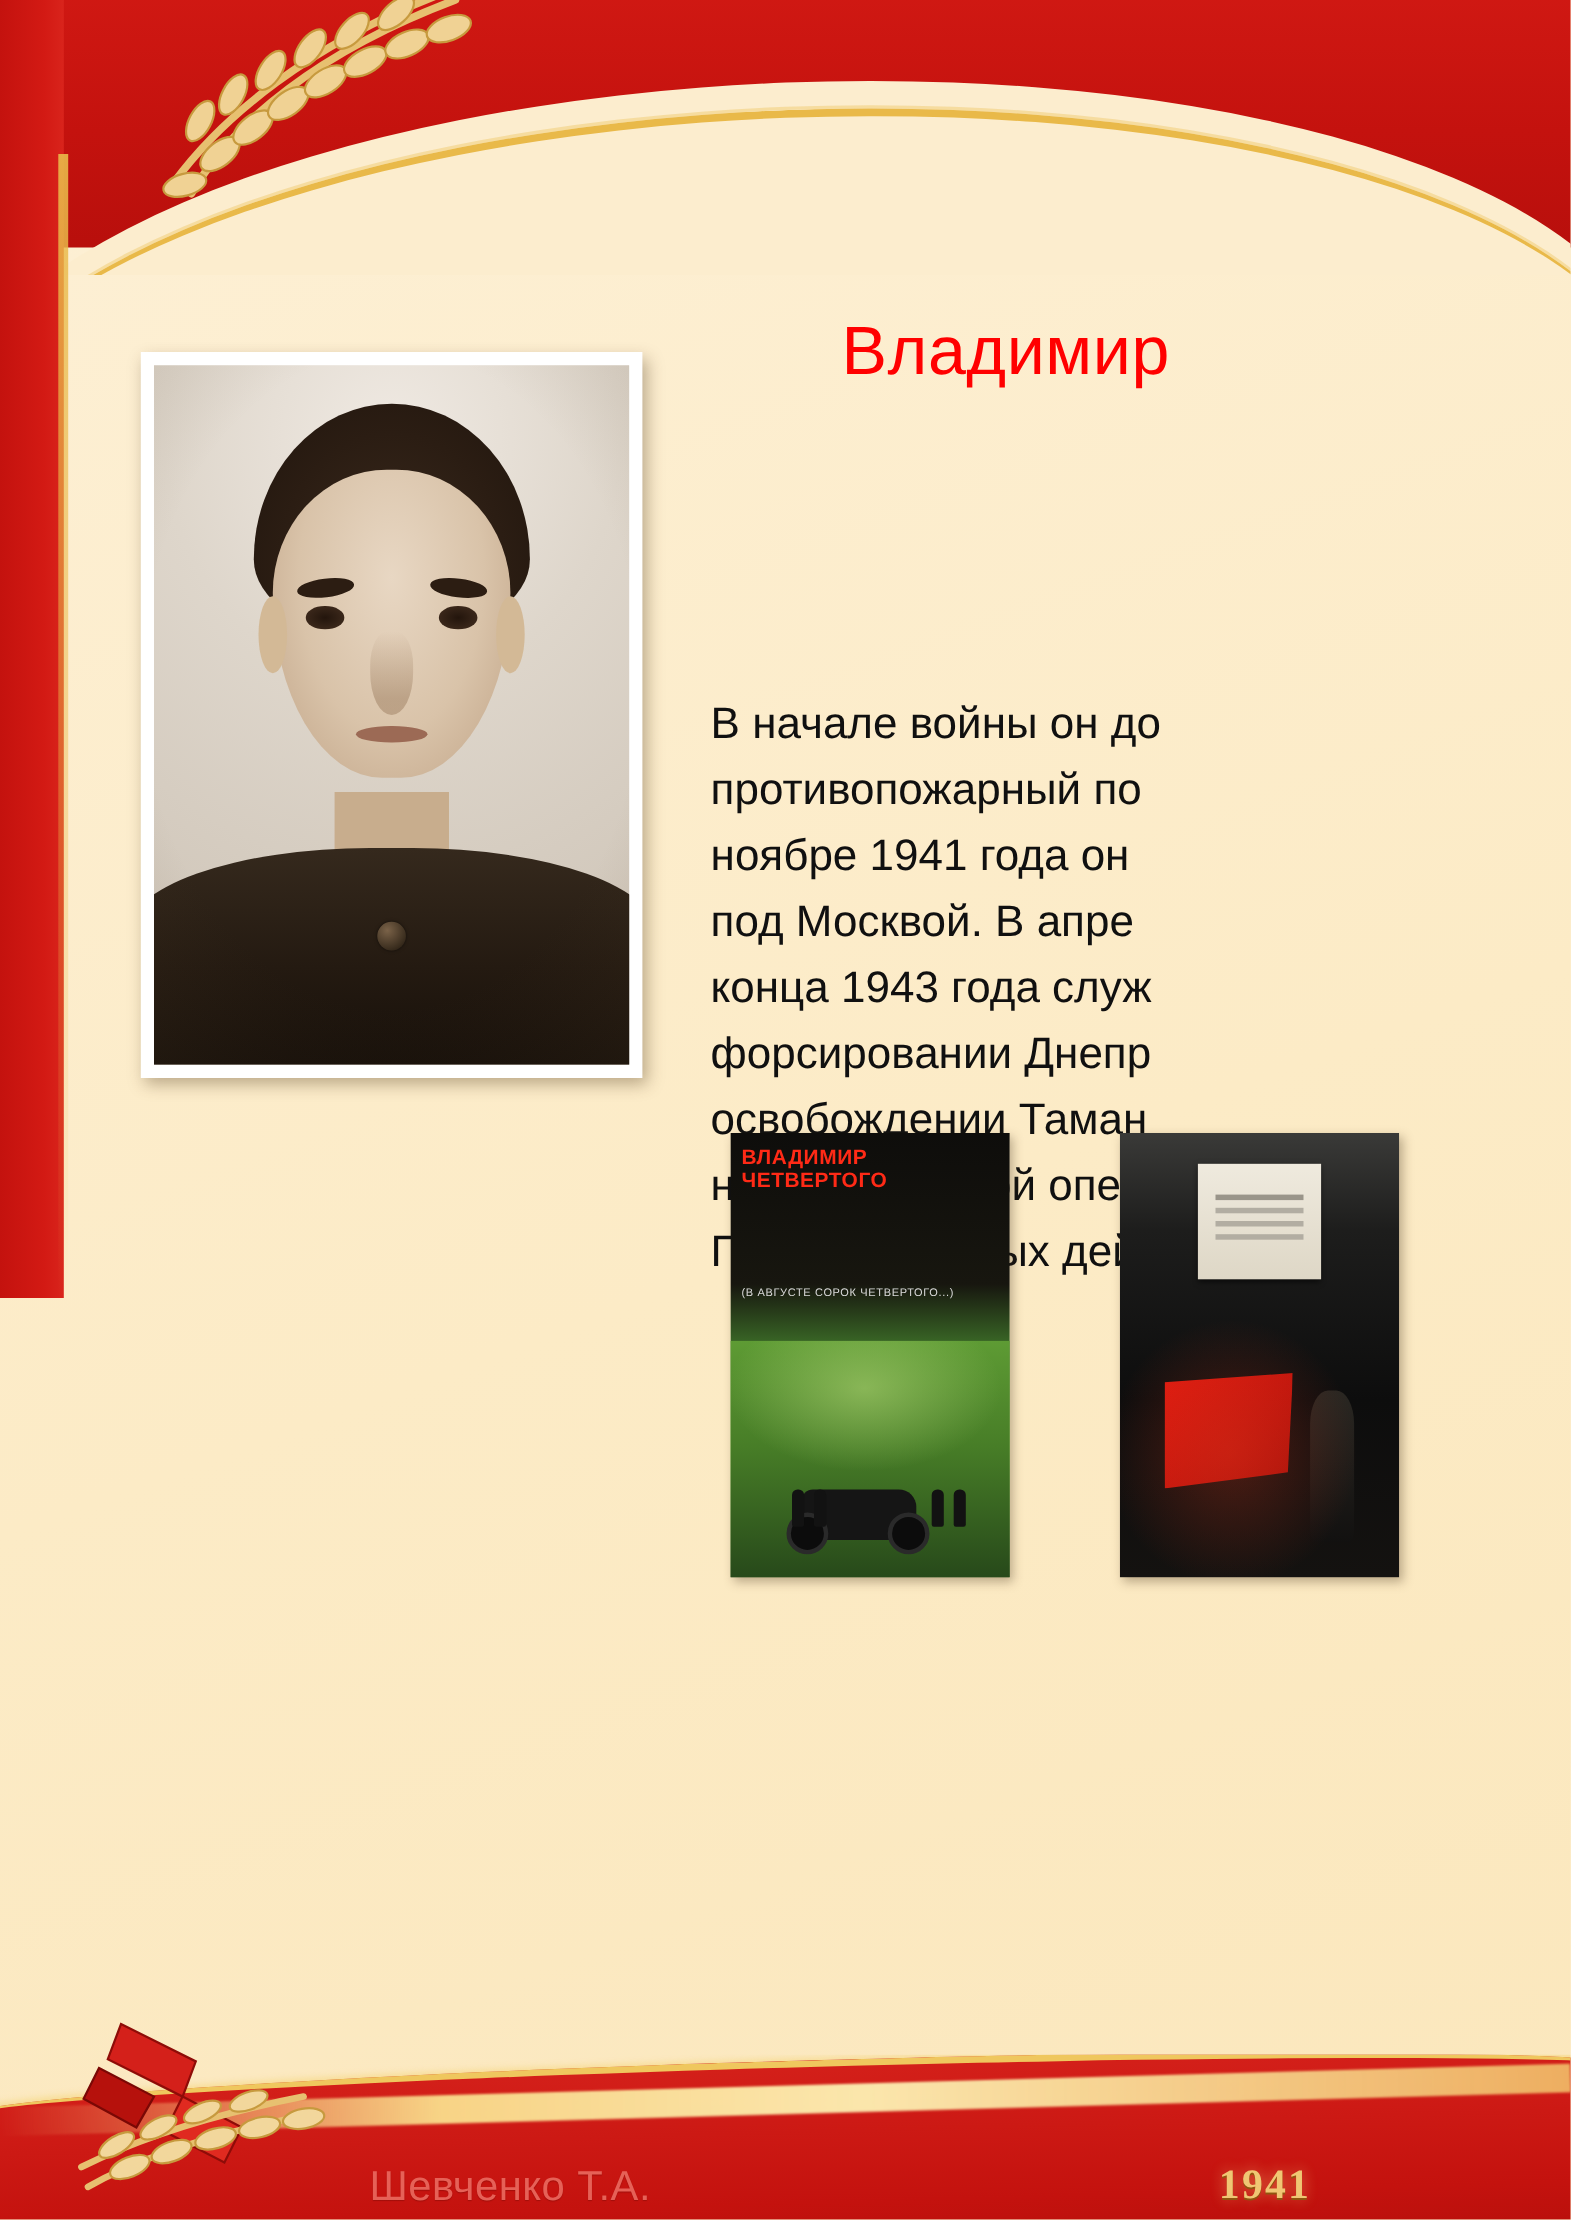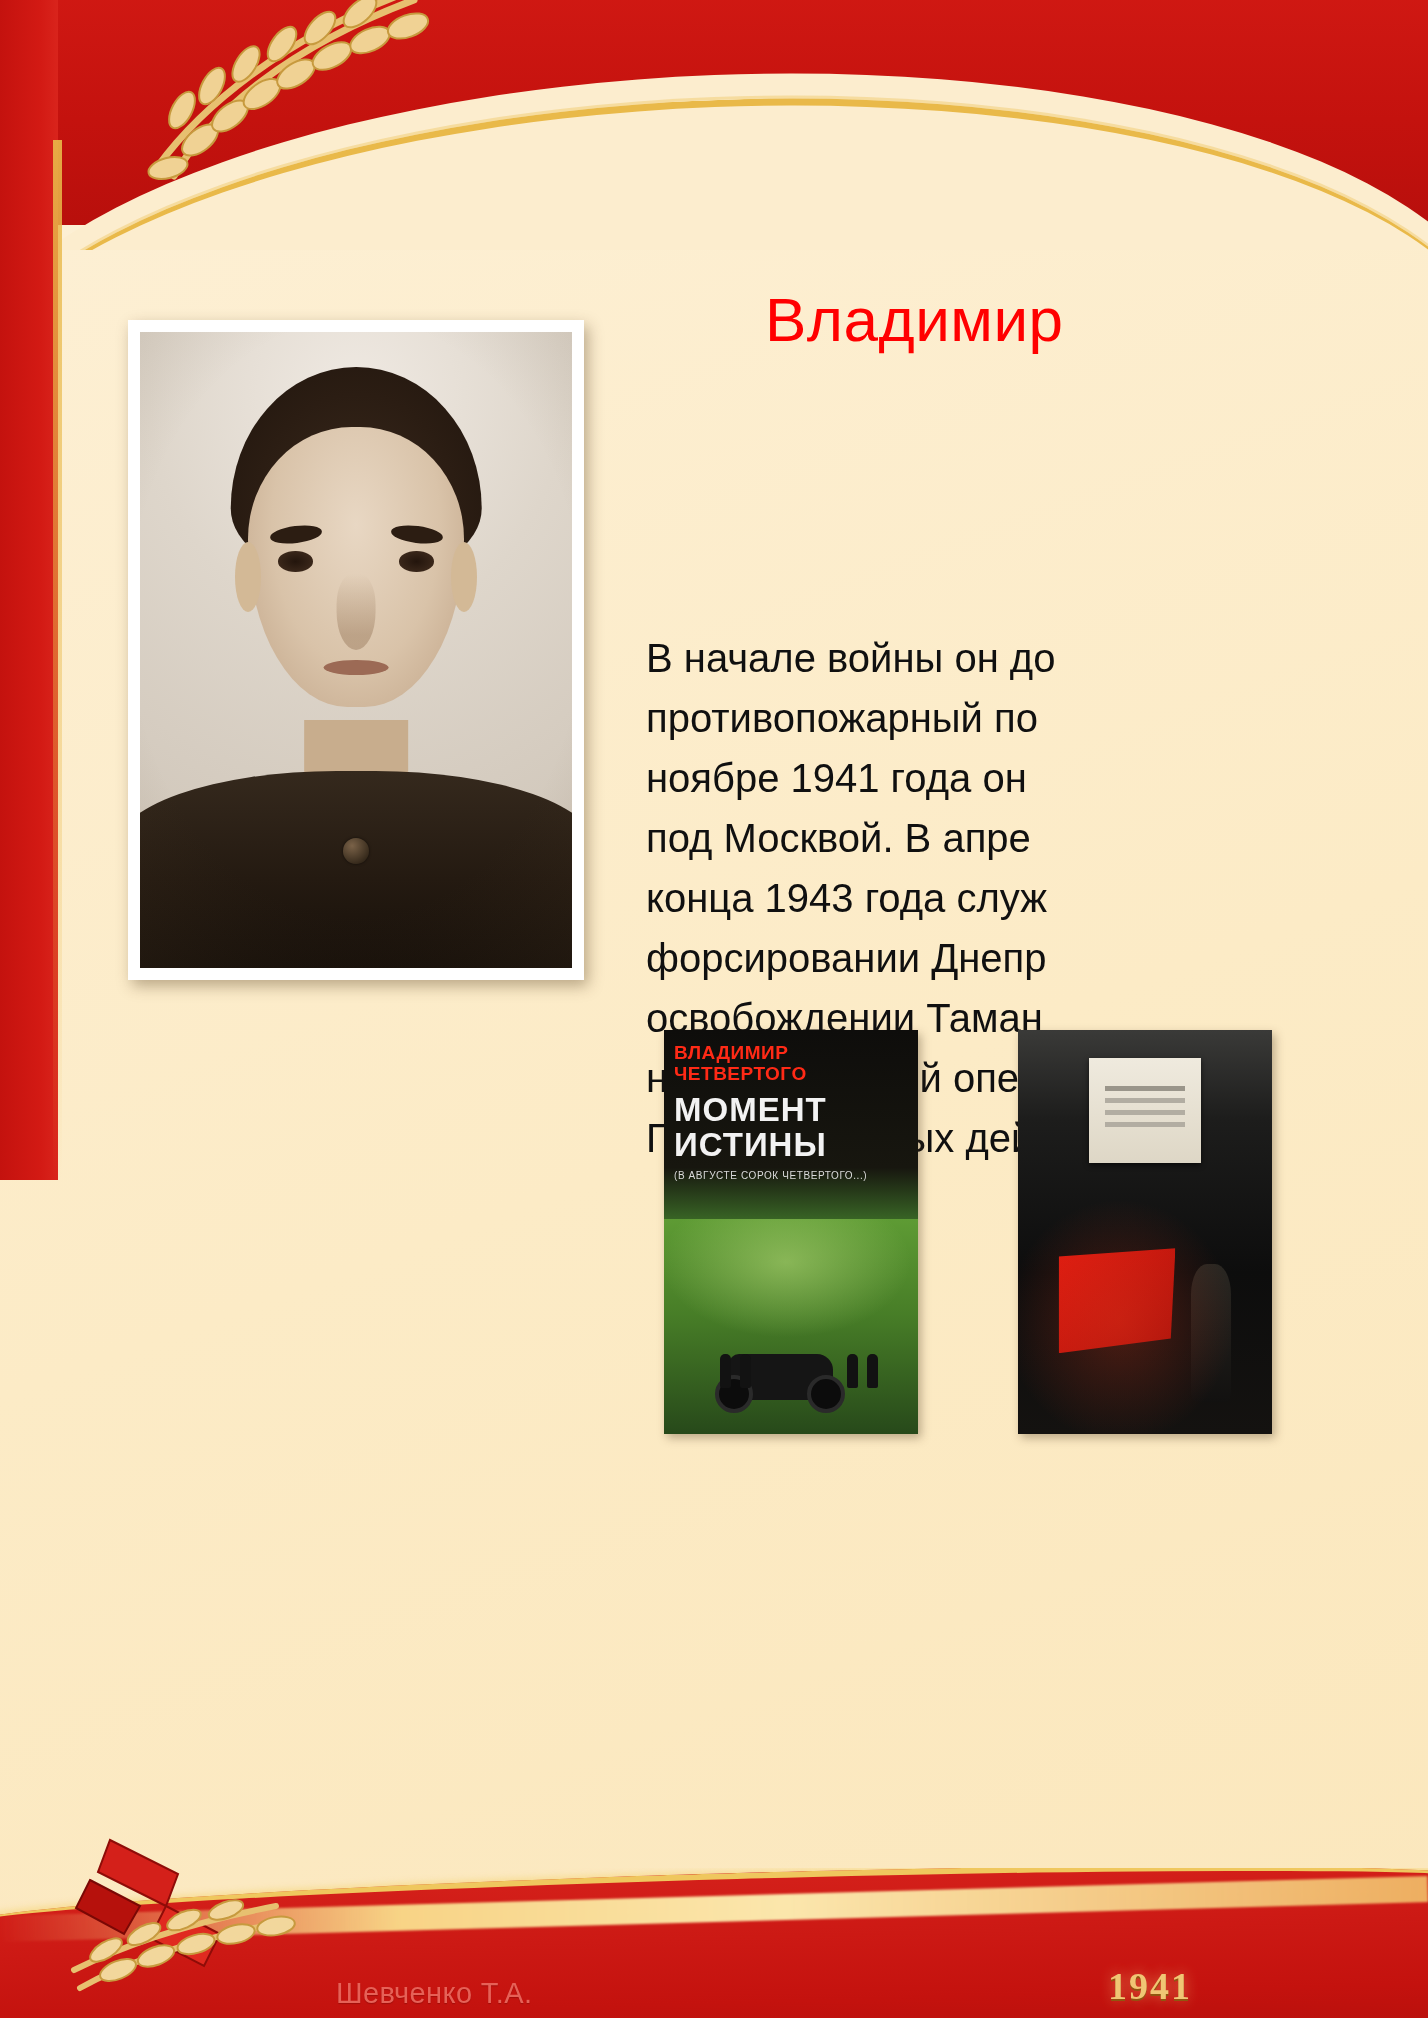--- a/index.html
+++ b/index.html
@@ -104,21 +104,21 @@
     font-size:38px; font-weight:700; letter-spacing:2px;
     color:#F3D07A;
     text-shadow:0 2px 0 #8E5A10, 0 0 14px rgba(255,220,140,.55);
     opacity:.95;
     white-space:nowrap;
   }
 
   
   .footer-credit {
     position:absolute; left:336px; bottom:8px;
-    font-size:29px; color:#E9685E;
+    font-size:38px; color:#E9685E;
     letter-spacing:.4px;
     text-shadow:0 1px 1px rgba(120,10,6,.5);
     opacity:.92;
     white-space:nowrap;
   }
 
   
   .slide-title {
     position:absolute; left:765px; top:284px;
     font-size:62px; font-weight:400;
@@ -378,24 +378,20 @@
   </div>
 
   <div class="covers">
 
     <div class="cover cover-1">
       <div class="c1-bg"></div>
       <div class="c1-author">
         <div>ВЛАДИМИР</div>
         <div>ЧЕТВЕРТОГО</div>
       </div>
-      <div class="c1-title">
-        <div>МОМЕНТ</div>
-        <div>ИСТИНЫ</div>
-      </div>
       <div class="c1-sub">(В АВГУСТЕ СОРОК ЧЕТВЕРТОГО...)</div>
       <div class="c1-scene">
         <div class="c1-car"></div>
         <div class="c1-fig" style="left:22%;"></div>
         <div class="c1-fig" style="left:30%;"></div>
         <div class="c1-fig" style="left:72%;"></div>
         <div class="c1-fig" style="left:80%;"></div>
       </div>
     </div>
 

